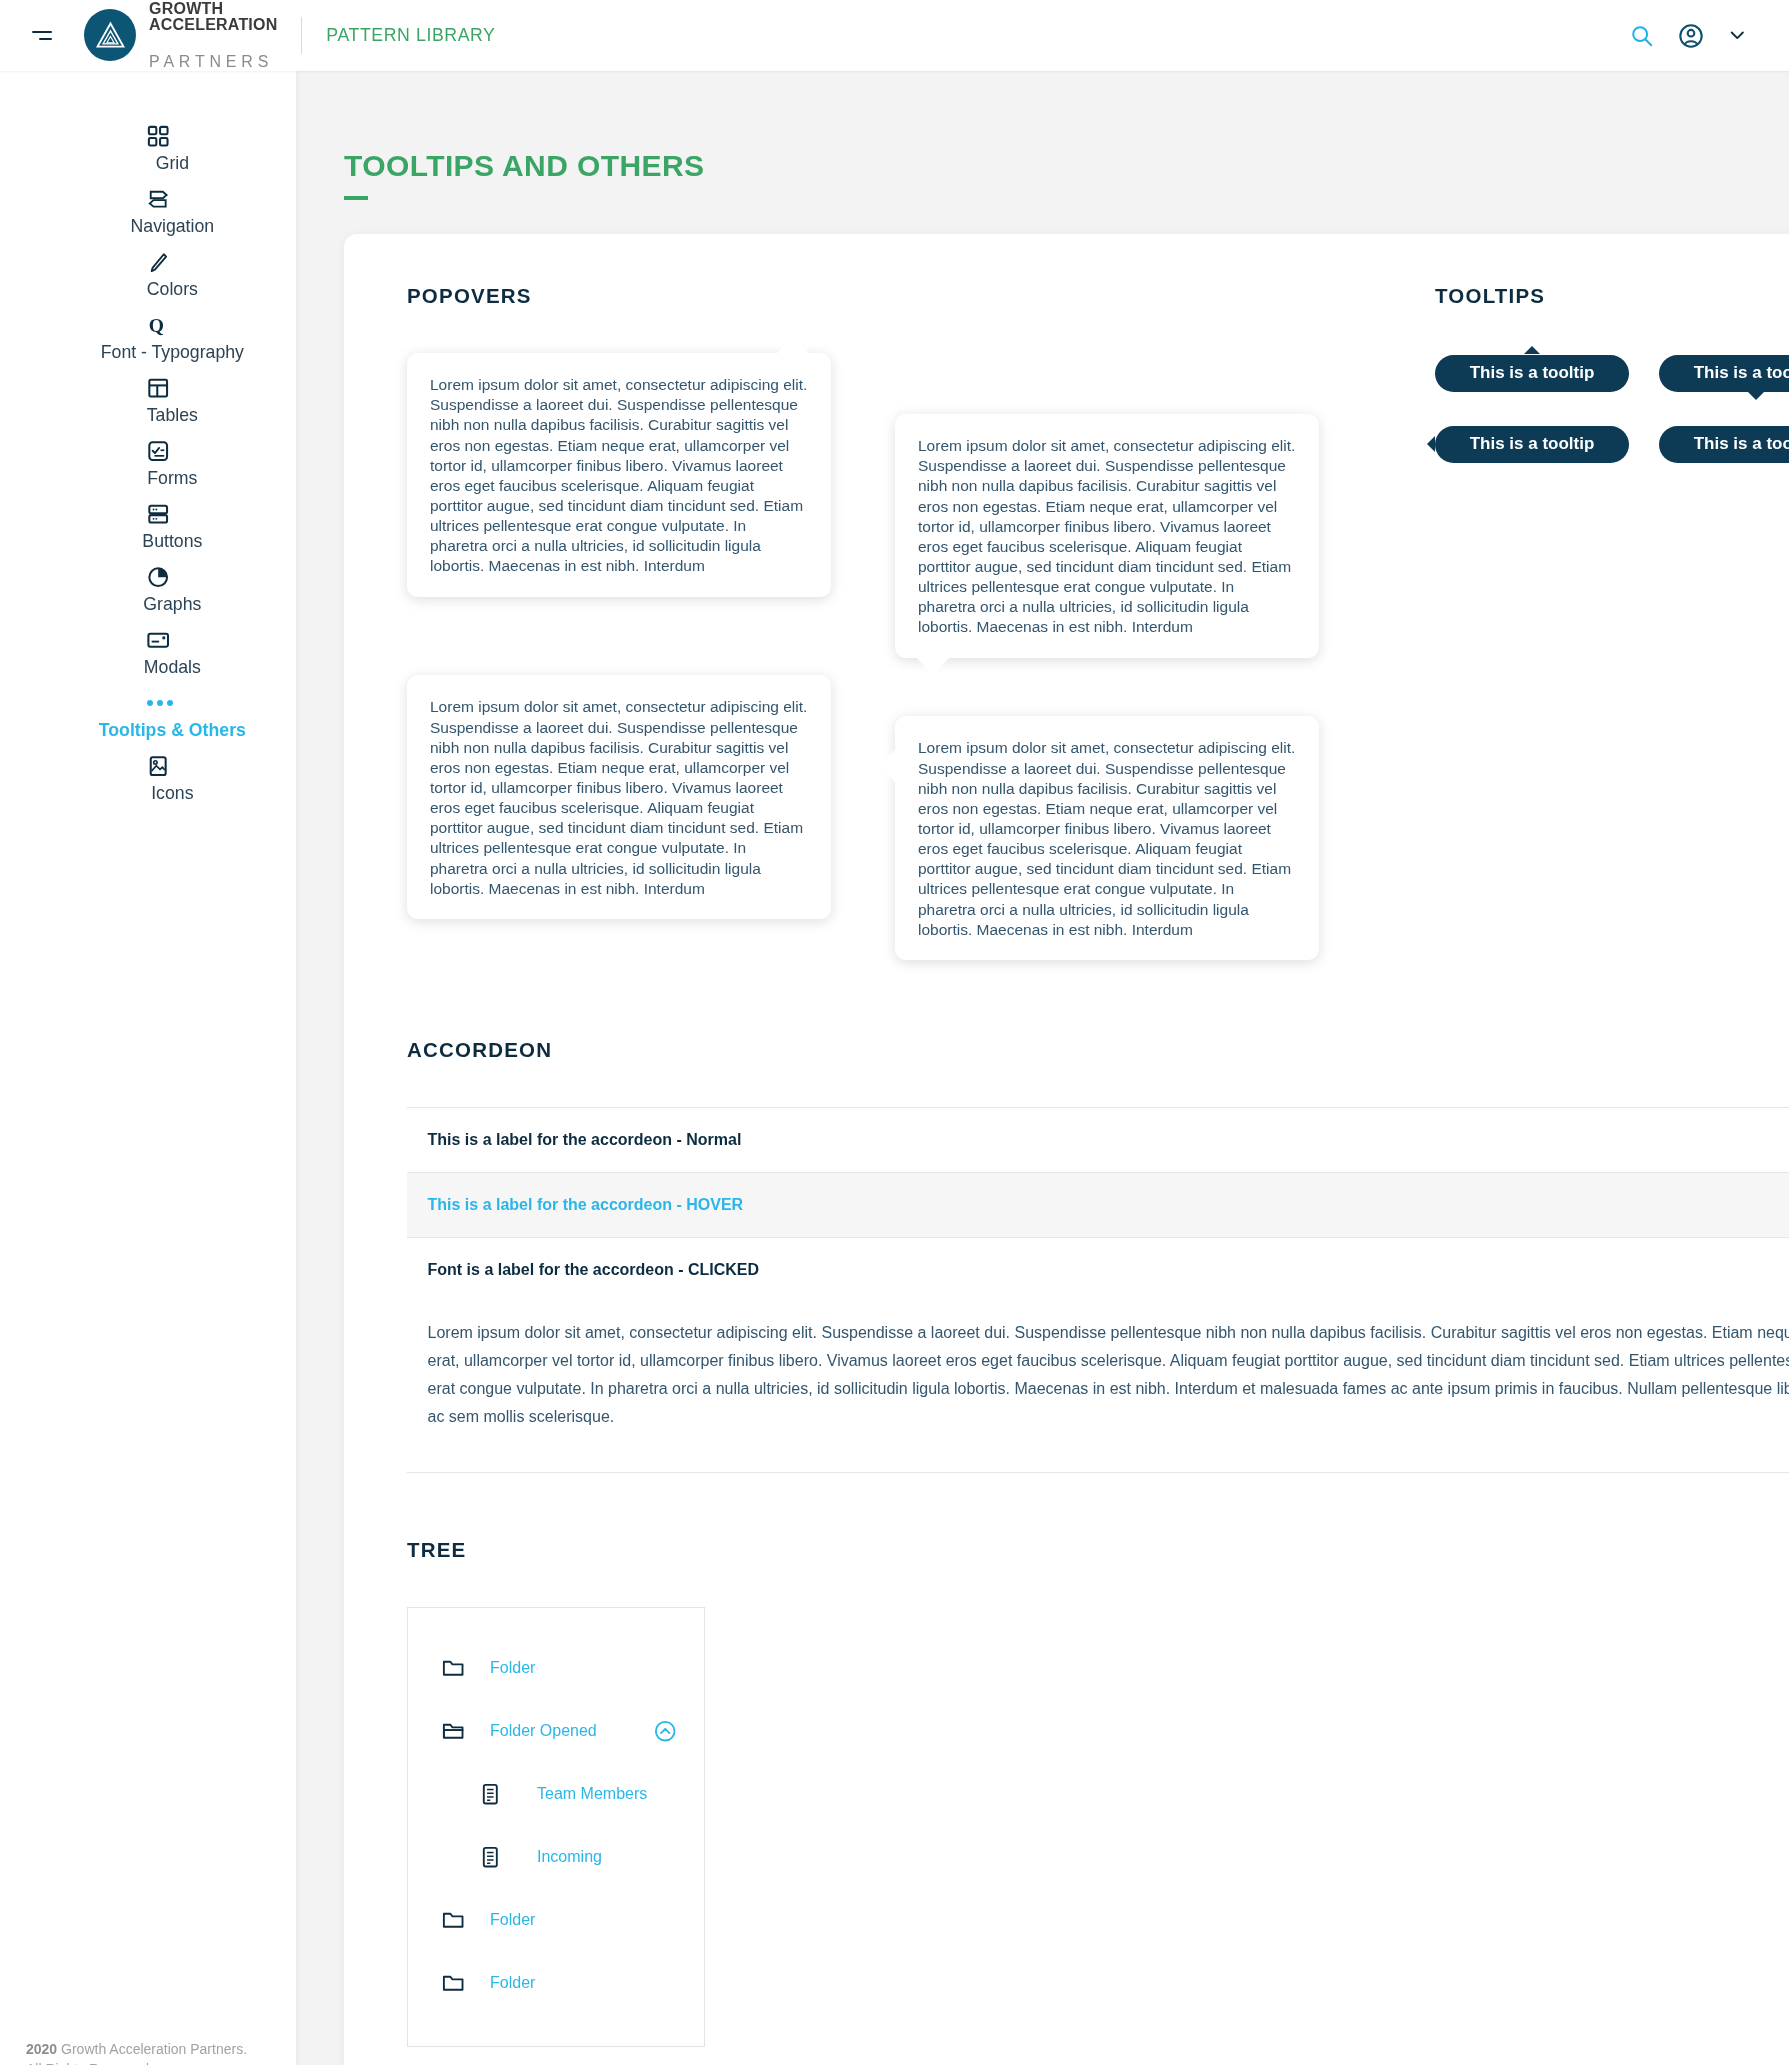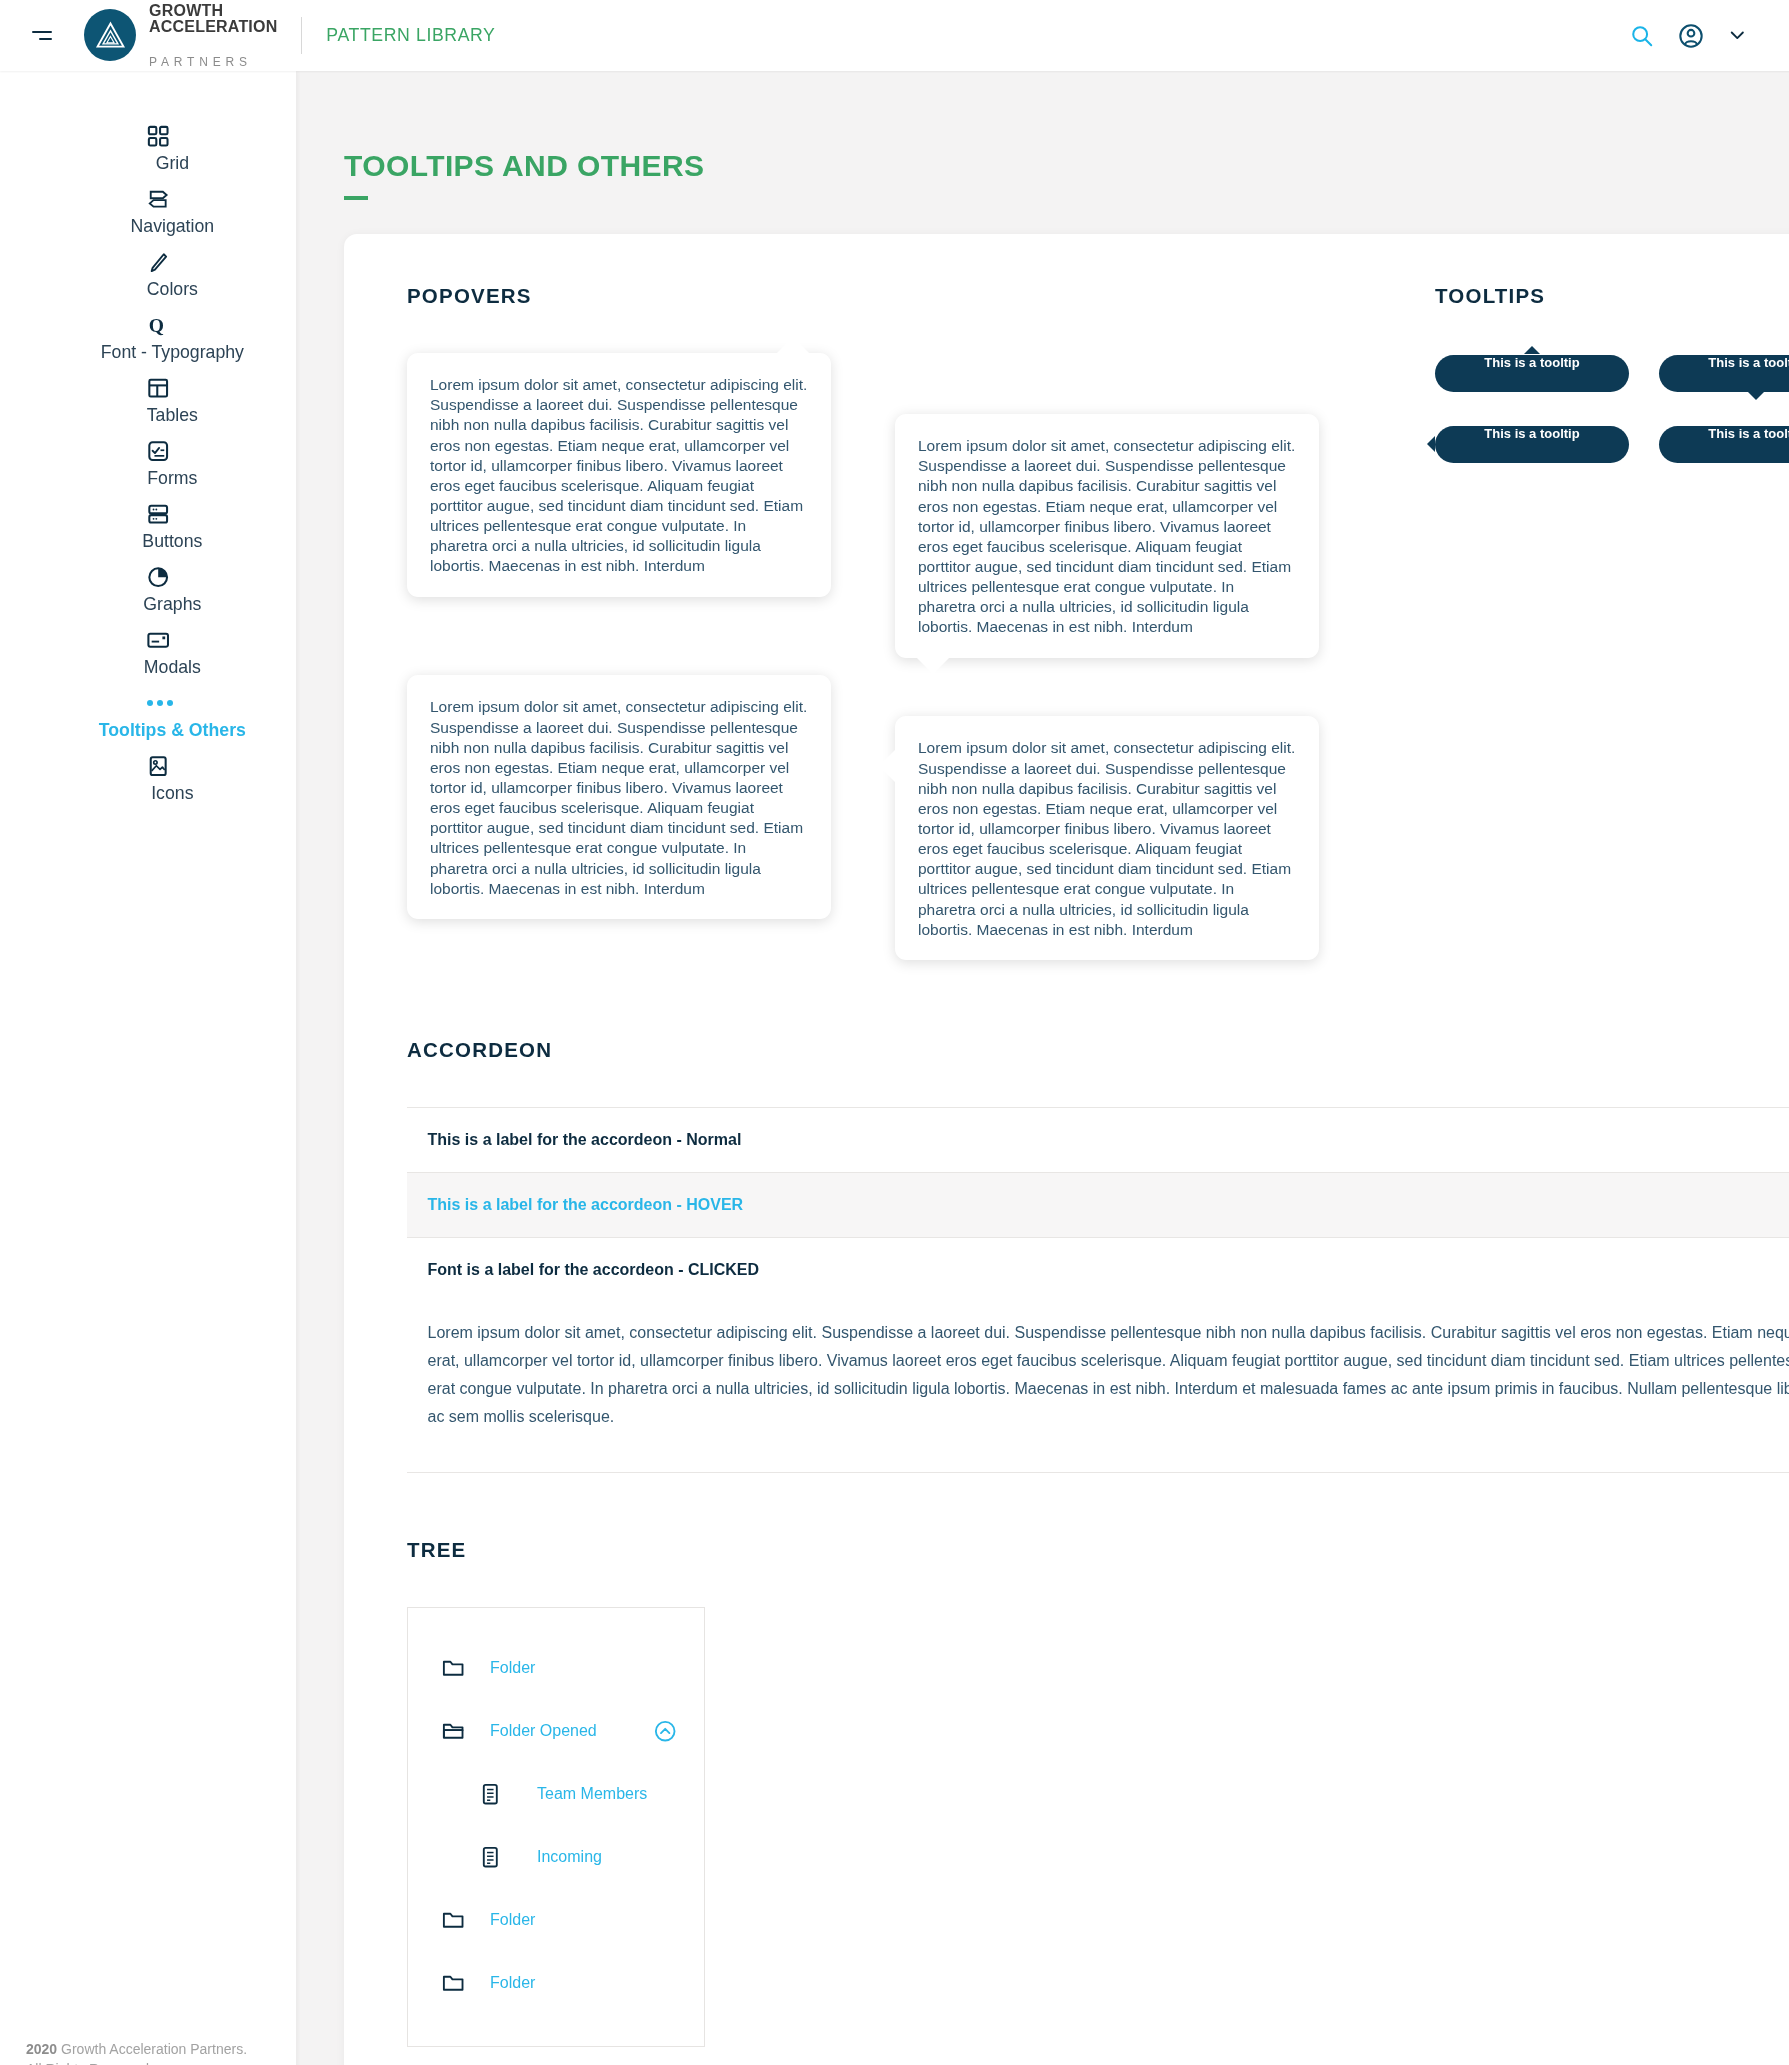--- a/index.html
+++ b/index.html
@@ -43,21 +43,21 @@
     display: flex; align-items: center; justify-content: center;
     position: relative;
   }
   .logo-text { line-height: 1; }
   .logo-l1, .logo-l2 {
     font-size: 16px; font-weight: bold; letter-spacing: 0.2px;
     color: #3b3b3b; display: block;
   }
   .logo-l2 { margin-top: 0.9px; }
   .logo-l3 {
-    font-size: 12px; color: #8b8b8b; letter-spacing: 4.8px;
+    font-size: 16px; color: #8b8b8b; letter-spacing: 4.8px;
     display: block; margin-top: 21px;
   }
   .logo-divider { width: 0.9px; height: 37px; background: #d8d8d8; margin: 0 24px; }
   .pattern-library {
     font-size: 17.7px; font-weight: normal; color: #3aa564; letter-spacing: 0.6px;
   }
   .topbar-right {
     margin-left: auto; display: flex; align-items: center; gap: 24px;
     padding-right: 17px;
   }
@@ -166,25 +166,25 @@
   .tooltips-panel { margin-left: 99px; width: 438px; }
   .tt-grid {
     display: grid;
     grid-template-columns: 194px 194px;
     gap: 34px 30px;
     margin-top: 47px;
   }
   .tooltip {
     background: #0d3a55;
     color: #fff;
-    font-size: 13px;
+    font-size: 17px;
     font-weight: bold;
     border-radius: 22.4px;
     height: 37px;
-    display: flex; justify-content: center;
+    display: flex; align-items: center; justify-content: center;
     position: relative;
   }
   .tooltip .tarrow { position: absolute; width: 0; height: 0; }
   .t-up { top: -8.4px; left: 50%; margin-left: -8.4px;
     border-left: 8.4px solid transparent; border-right: 8.4px solid transparent;
     border-bottom: 8.4px solid #0d3a55; }
   .t-down { bottom: -8.4px; left: 50%; margin-left: -8.4px;
     border-left: 8.4px solid transparent; border-right: 8.4px solid transparent;
     border-top: 8.4px solid #0d3a55; }
   .t-left { left: -8.4px; top: 50%; margin-top: -8.4px;

